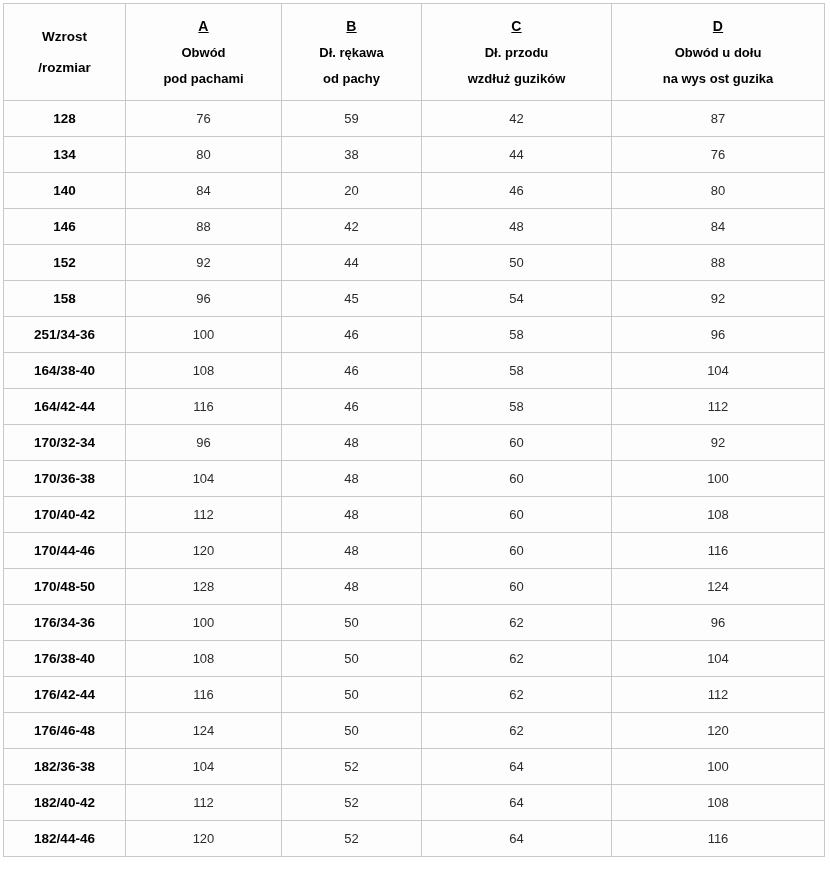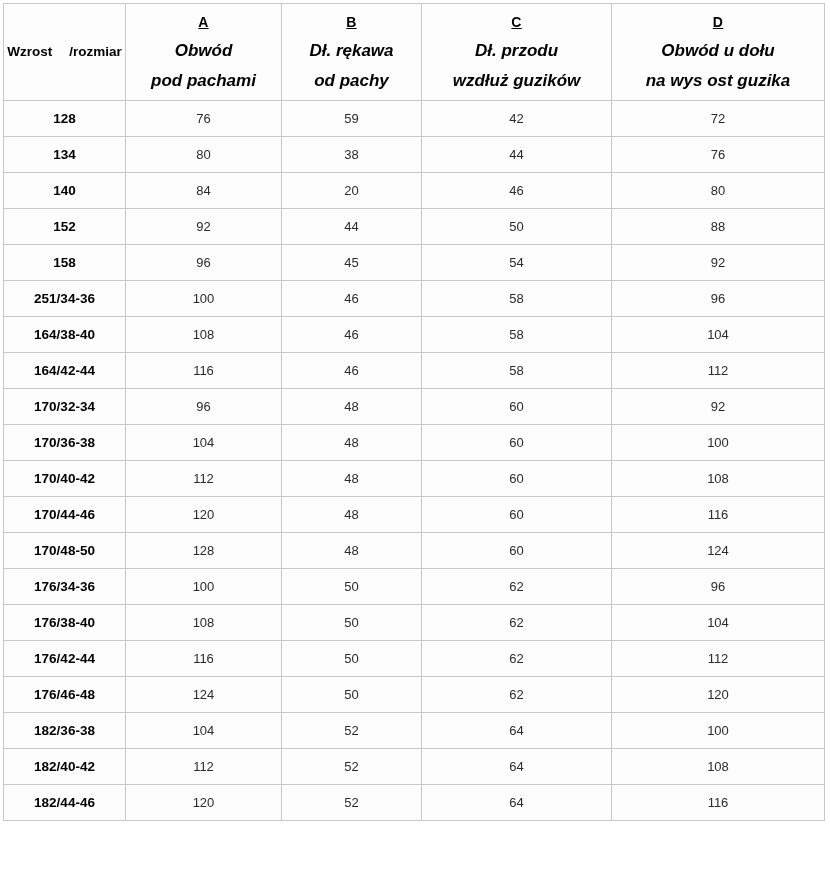--- a/index.html
+++ b/index.html
@@ -55,27 +55,26 @@
     gap: 13px;
   }
   .hdr-letter {
     text-decoration: underline;
     font-weight: bold;
     font-size: 14px;
     letter-spacing: 0.2px;
   }
   .hdr-sub {
     font-weight: bold;
-    font-size: 17px;
+    font-size: 13px;
     white-space: nowrap;
-    font-style: italic;
   }
   .hdr-size {
     display: flex;
-    flex-direction: row;
+    flex-direction: column;
     align-items: center;
     justify-content: center;
     gap: 17px;
   }
   .hdr-size span {
     font-weight: bold;
     font-size: 13.5px;
     white-space: nowrap;
   }
   tbody td {
@@ -140,37 +139,44 @@
           </div>
         </th>
       </tr>
     </thead>
     <tbody id="table-body">
         <tr>
           <td class="size-cell">128</td>
           <td>76</td>
           <td>59</td>
           <td>42</td>
-          <td>72</td>
+          <td>87</td>
         </tr>
         <tr>
           <td class="size-cell">134</td>
           <td>80</td>
           <td>38</td>
           <td>44</td>
           <td>76</td>
         </tr>
         <tr>
           <td class="size-cell">140</td>
           <td>84</td>
           <td>20</td>
           <td>46</td>
           <td>80</td>
         </tr>
         <tr>
+          <td class="size-cell">146</td>
+          <td>88</td>
+          <td>42</td>
+          <td>48</td>
+          <td>84</td>
+        </tr>
+        <tr>
           <td class="size-cell">152</td>
           <td>92</td>
           <td>44</td>
           <td>50</td>
           <td>88</td>
         </tr>
         <tr>
           <td class="size-cell">158</td>
           <td>96</td>
           <td>45</td>

